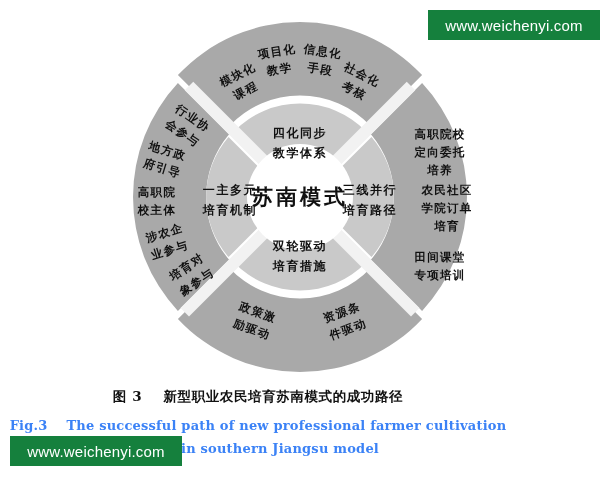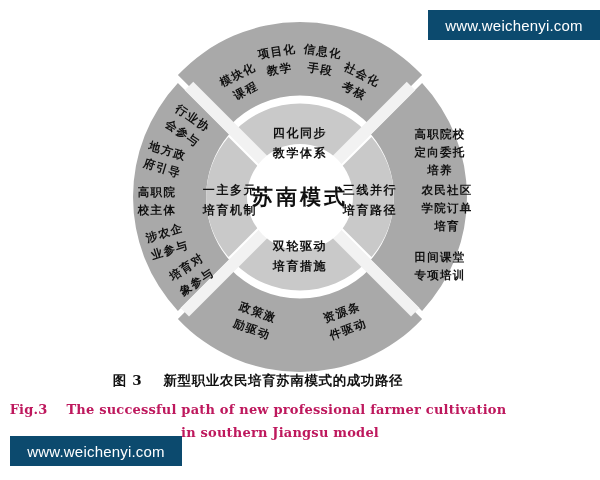--- a/index.html
+++ b/index.html
@@ -11,21 +11,21 @@
     width: 600px;
     height: 480px;
     position: relative;
     overflow: hidden;
     font-family: "DejaVu Sans", "Liberation Sans", sans-serif;
   }
 
   
   .watermark {
     position: absolute;
-    background: #0c4a6e;
+    background: #15803d;
     color: #ffffff;
     font-family: "Liberation Sans", sans-serif;
     font-size: 15px;
     letter-spacing: 0.2px;
     display: flex;
     align-items: center;
     justify-content: center;
     z-index: 40;
   }
   #wm-top {
@@ -80,37 +80,37 @@
   }
   .lbl-vert {
     font-size: 11.5px;
     letter-spacing: 1.2px;
   }
 
   
   #caption {
     position: absolute;
     left: 0;
-    top: 372px;
+    top: 388px;
     width: 516px;
     text-align: center;
     font-family: "DejaVu Serif", "Liberation Serif", serif;
   }
   .cap-cn {
     font-size: 13.5px;
     font-weight: bold;
     color: #111;
     letter-spacing: 0.6px;
     margin-bottom: 9px;
     white-space: pre;
   }
   .cap-en {
     font-size: 13px;
     font-weight: bold;
-    color: #be185d;
+    color: #3b82f6;
     letter-spacing: 0.2px;
     line-height: 1.75;
     white-space: pre;
   }
 </style>
 </head>
 <body>
 
 <div class="watermark" id="wm-top">www.weichenyi.com</div>
 

